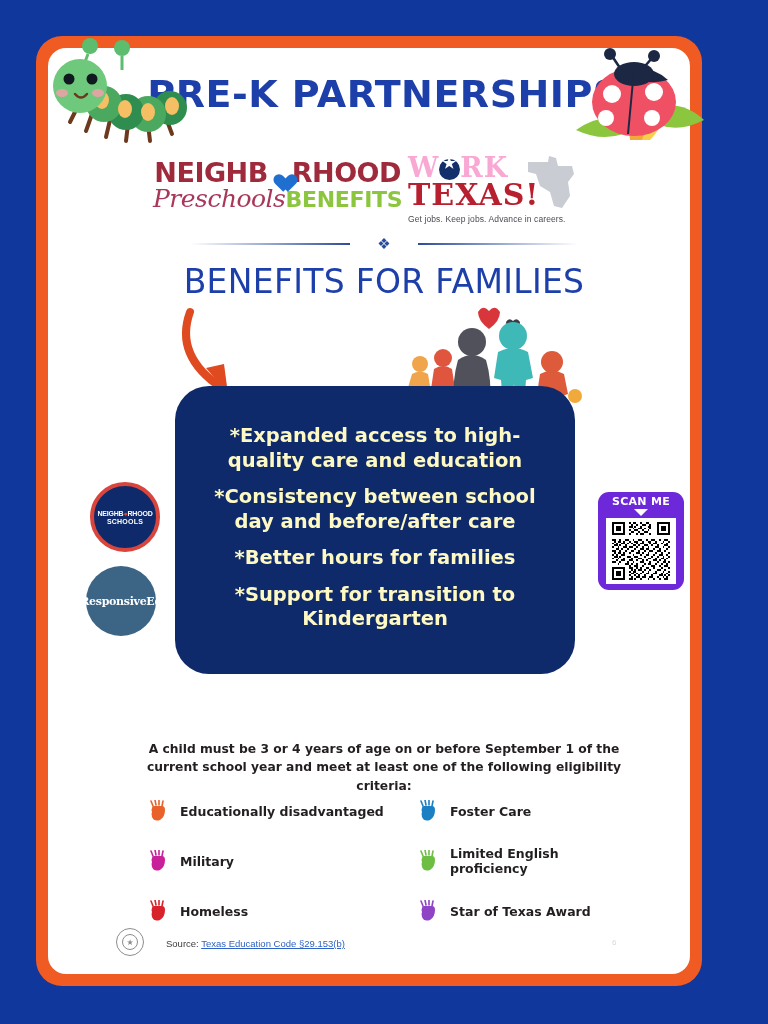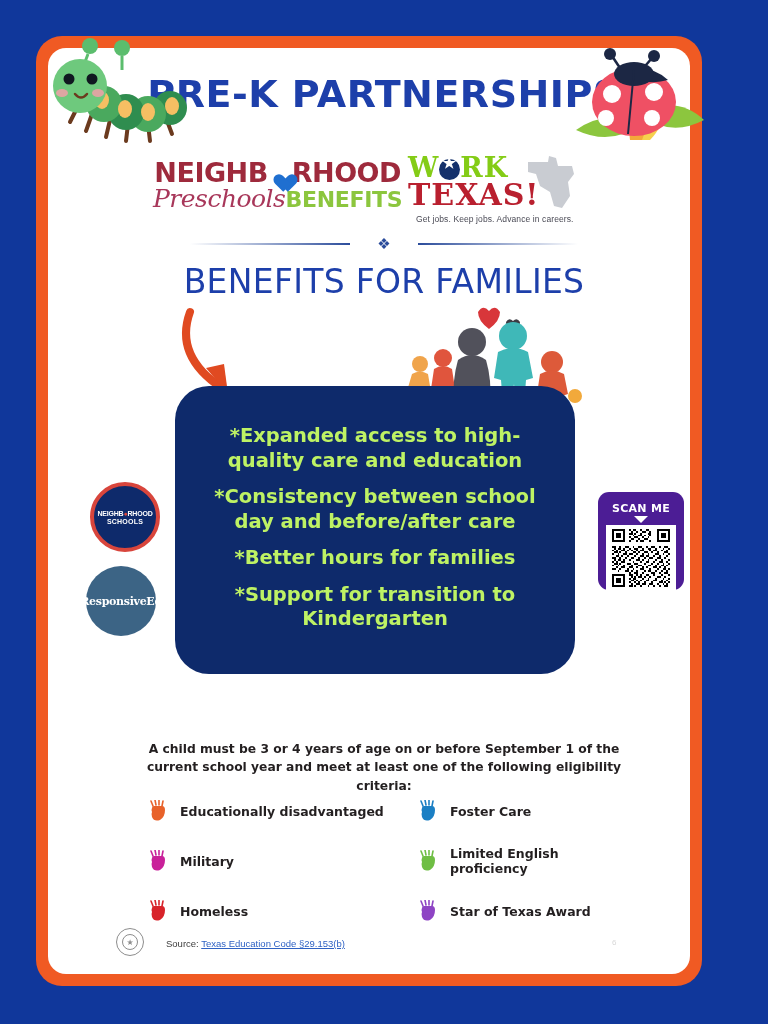--- a/index.html
+++ b/index.html
@@ -76,40 +76,40 @@
     font-family: "DejaVu Sans", sans-serif; font-weight: bold;
     font-size: 22px; color: #8cc63e; letter-spacing: -0.3px;
   }
   .wt-logo { position: absolute; left: 360px; top: 0px; width: 180px; height: 78px; }
   .wt-texas-shape {
     position: absolute; right: 4px; top: 0; width: 62px; height: 62px;
     color: #c9ccd2;
   }
   .wt-work {
     font-family: "DejaVu Serif", serif; font-weight: bold;
-    font-size: 27px; color: #84cc16; letter-spacing: 1px;
+    font-size: 27px; color: #f9a8d4; letter-spacing: 1px;
     position: relative; z-index: 2;
   }
   .wt-star {
     display: inline-block; width: 21px; height: 21px;
     background: #14306b; border-radius: 50%;
     position: relative; vertical-align: -3px;
   }
   .wt-star::after {
     content: "★"; position: absolute; left: 0; top: -5px;
     width: 21px; text-align: center; font-size: 15px; color: #fff;
   }
   .wt-tex {
     font-family: "DejaVu Serif", serif; font-weight: bold;
     font-size: 30px; color: #b9202f; letter-spacing: 1px;
     margin-top: -6px; position: relative; z-index: 2;
   }
   .wt-tag {
     font-size: 8.5px; color: #4a4a55; margin-top: 2px;
-    letter-spacing: 0.1px; position: relative; z-index: 2; margin-left: 8px;
+    letter-spacing: 0.1px; position: relative; z-index: 2;
   }
 
   
   .divider { position: absolute; left: 190px; top: 236px; width: 388px; height: 16px; }
   .divider .bar {
     position: absolute; top: 7px; height: 2px; width: 160px;
     background: linear-gradient(90deg, rgba(29,63,170,0) 0%, #2b4c9b 100%);
   }
   .divider .bar.left { left: 0; }
   .divider .bar.right { right: 0; background: linear-gradient(90deg, #2b4c9b 0%, rgba(29,63,170,0) 100%); }
@@ -136,21 +136,21 @@
   .benefits-box {
     position: absolute; left: 175px; top: 386px;
     width: 400px; height: 288px;
     background: #0e2a6b;
     border-radius: 34px;
     display: flex; flex-direction: column;
     align-items: center; justify-content: center;
     padding: 14px 24px 18px;
   }
   .benefit {
-    color: #bef264;
+    color: #fef9c3;
     font-family: "DejaVu Sans", sans-serif;
     font-weight: bold;
     font-size: 19.5px;
     line-height: 1.26;
     text-align: center;
     margin: 6px 0;
   }
 
   
   .badge-ns {
@@ -172,22 +172,22 @@
   }
   .badge-re span {
     color: #ffffff; font-family: "DejaVu Serif", serif;
     font-weight: bold; font-size: 11px; letter-spacing: -0.3px;
   }
 
   
   .qr-card {
     position: absolute; left: 598px; top: 492px;
     width: 86px; height: 98px;
-    background: #4c1d95; border-radius: 11px;
-    padding: 10px 6px 6px;
+    background: #6d28d9; border-radius: 11px;
+    padding: 3px 6px 6px;
     display: flex; flex-direction: column; align-items: center;
   }
   .qr-label {
     color: #ffffff; font-weight: bold; font-size: 11px;
     letter-spacing: 0.3px; line-height: 13px;
     font-family: "DejaVu Sans", sans-serif;
   }
   .qr-caret {
     width: 0; height: 0; margin-top: 1px;
     border-left: 7px solid transparent; border-right: 7px solid transparent;

